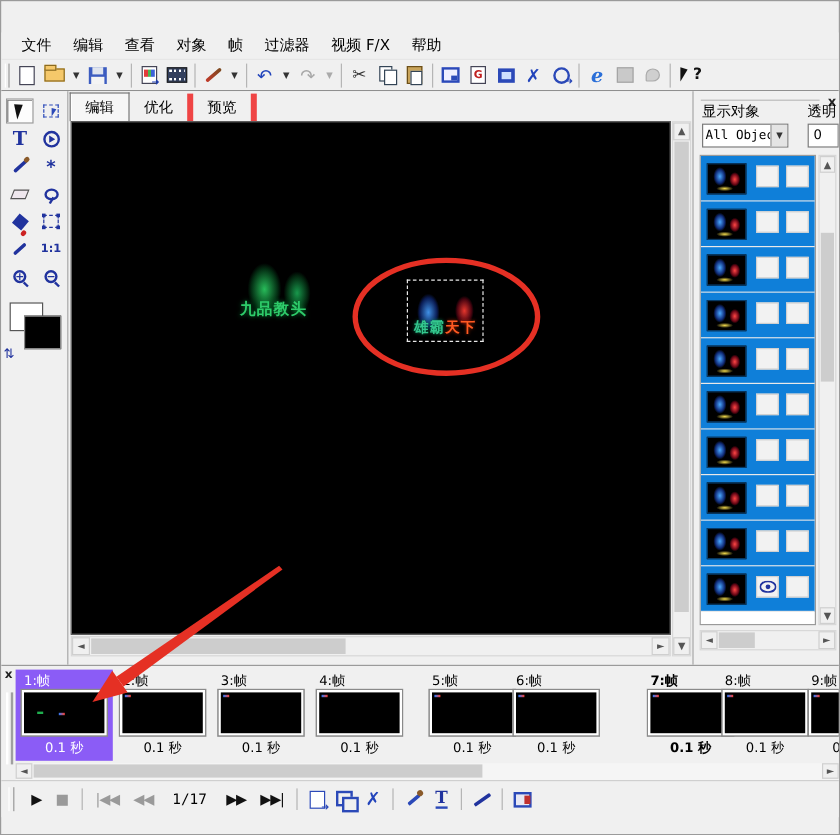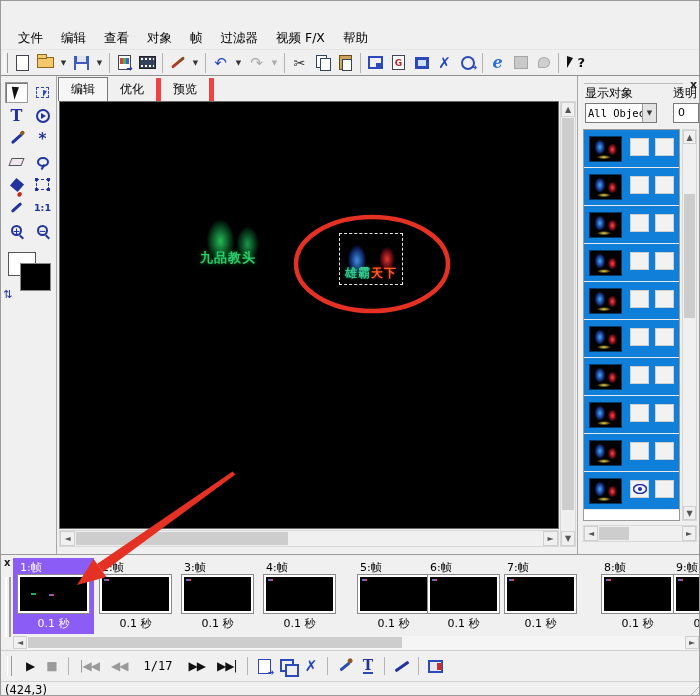--- a/index.html
+++ b/index.html
@@ -486,21 +486,21 @@
         </div>
       <div class="fc-dur">0.1 秒</div>
     </div>
     <div class="frame-cell" style="left:422px;">
       <div class="fc-label">6:帧</div>
       <div class="fc-thumb">
           <span class="speck" style="left:2px;top:2px;background:linear-gradient(90deg,#2a7bff,#ff4030);"></span>
         </div>
       <div class="fc-dur">0.1 秒</div>
     </div>
-    <div class="frame-cell" style="left:499px;">
+    <div class="frame-cell" style="left:534px;font-weight:bold;">
       <div class="fc-label">7:帧</div>
       <div class="fc-thumb">
           <span class="speck" style="left:2px;top:2px;background:linear-gradient(90deg,#2a7bff,#ff4030);"></span>
         </div>
       <div class="fc-dur">0.1 秒</div>
     </div>
     <div class="frame-cell" style="left:596px;">
       <div class="fc-label">8:帧</div>
       <div class="fc-thumb">
           <span class="speck" style="left:2px;top:2px;background:linear-gradient(90deg,#2a7bff,#ff4030);"></span>
@@ -552,24 +552,20 @@
     <div class="csep"></div>
     <div class="tbtn">
         <div class="ic-slash"></div>
       </div>
     <div class="csep"></div>
     <div class="tbtn">
         <div class="ic-export2"></div>
       </div>
   </div>
 
-  <div class="statusbar">
-    <span>(424,3)</span>
-    <div class="grip"></div>
-  </div>
 
   <svg class="overlay" viewBox="0 0 700 696">
     <ellipse cx="371" cy="263" rx="76" ry="47" fill="none" stroke-width="4.5" stroke="#e53024"></ellipse>
     <polygon points="231.6,470.5 234.4,473.5 102,571 96,563" fill="#e53024"></polygon>
     <polygon points="76,584 92.6,558 105.4,576" fill="#e53024"></polygon>
   </svg>
 
 </div>
 
 </body></html>

